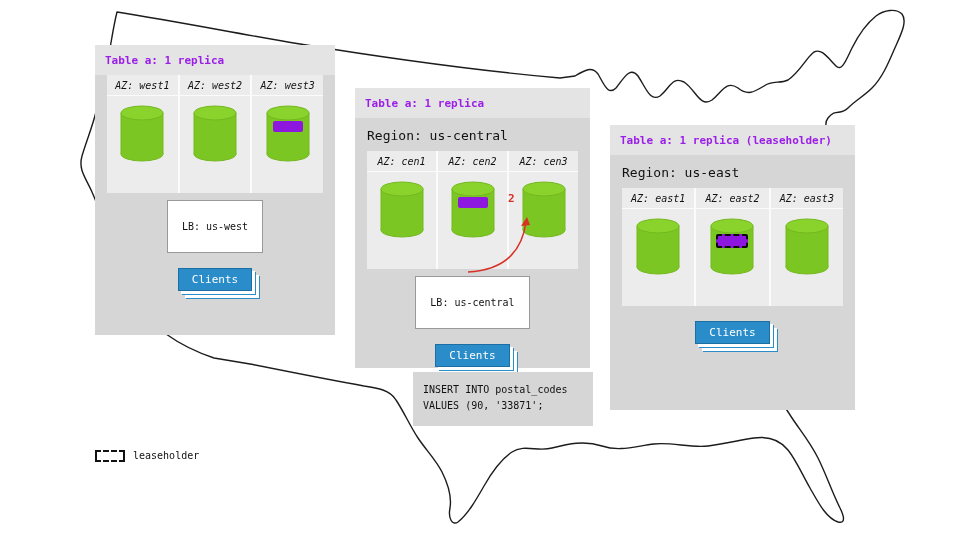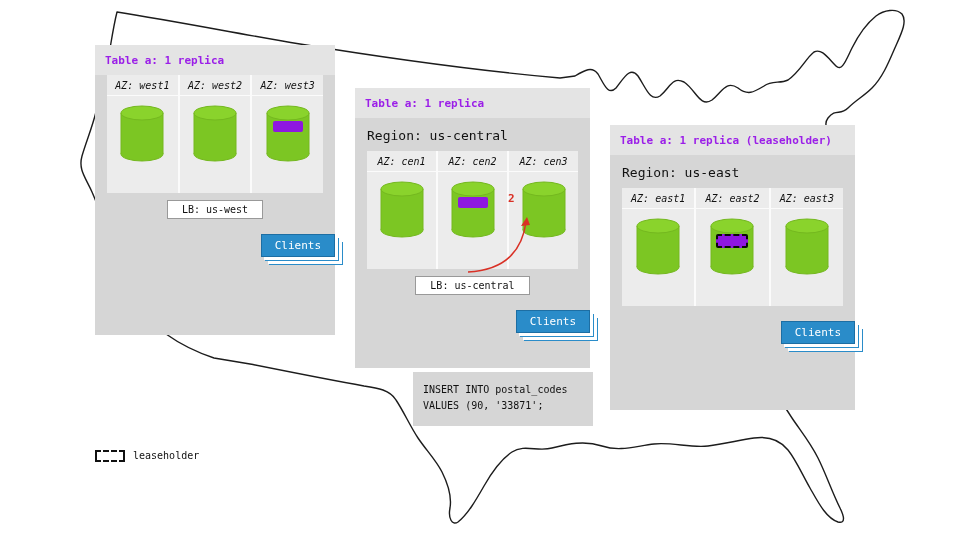--- a/index.html
+++ b/index.html
@@ -18,22 +18,22 @@
             border-right: 2px solid #fbfbfb; }
   .az-col:last-child { border-right: none; }
   .az-label { font-size: 10px; color: #111; padding: 5px 0 4px; width: 100%;
               text-align: center; border-bottom: 1px solid #fbfbfb; }
   .cyl-wrap { position: relative; margin-top: 9px; }
   .replica-chip { position: absolute; left: 50%; transform: translateX(-50%); top: 16px;
                   width: 30px; height: 11px; background: #8e17e0; border-radius: 2px; }
   .replica-chip.leaseholder { width: 32px; height: 14px; border: 2px dashed #0a0a0a; }
   .lb-row { display: flex; justify-content: center; margin-top: 7px; }
   .lb-box { background: #ffffff; border: 1px solid #999999; font-size: 10px;
-            padding: 3px 14px; color: #111; }
-  .clients-row { display: flex; justify-content: flex-end; margin-top: 15px; }
+            padding: 20px 14px; color: #111; }
+  .clients-row { display: flex; justify-content: center; margin-top: 15px; }
   .clients-btn { background: #2a8cc9; color: #ffffff; font-size: 11px; padding: 4px 13px;
                  border: 1px solid #1d6ea3;
                  box-shadow: 3px 3px 0 #ffffff, 4px 4px 0 #2a8cc9, 7px 7px 0 #ffffff, 8px 8px 0 #2a8cc9; }
 
   .sql-box { position: absolute; left: 413px; top: 372px; width: 180px; height: 54px;
              background: #d6d6d6; font-size: 10px; line-height: 1.55; padding: 10px 0 0 10px;
              color: #111; z-index: 2; }
 
   .arrow-svg { position: absolute; left: 452px; top: 188px; z-index: 3; pointer-events: none; }
   .arrow-label { font-size: 11px; fill: #d93025; font-weight: bold; font-family: "DejaVu Sans Mono", monospace; }

